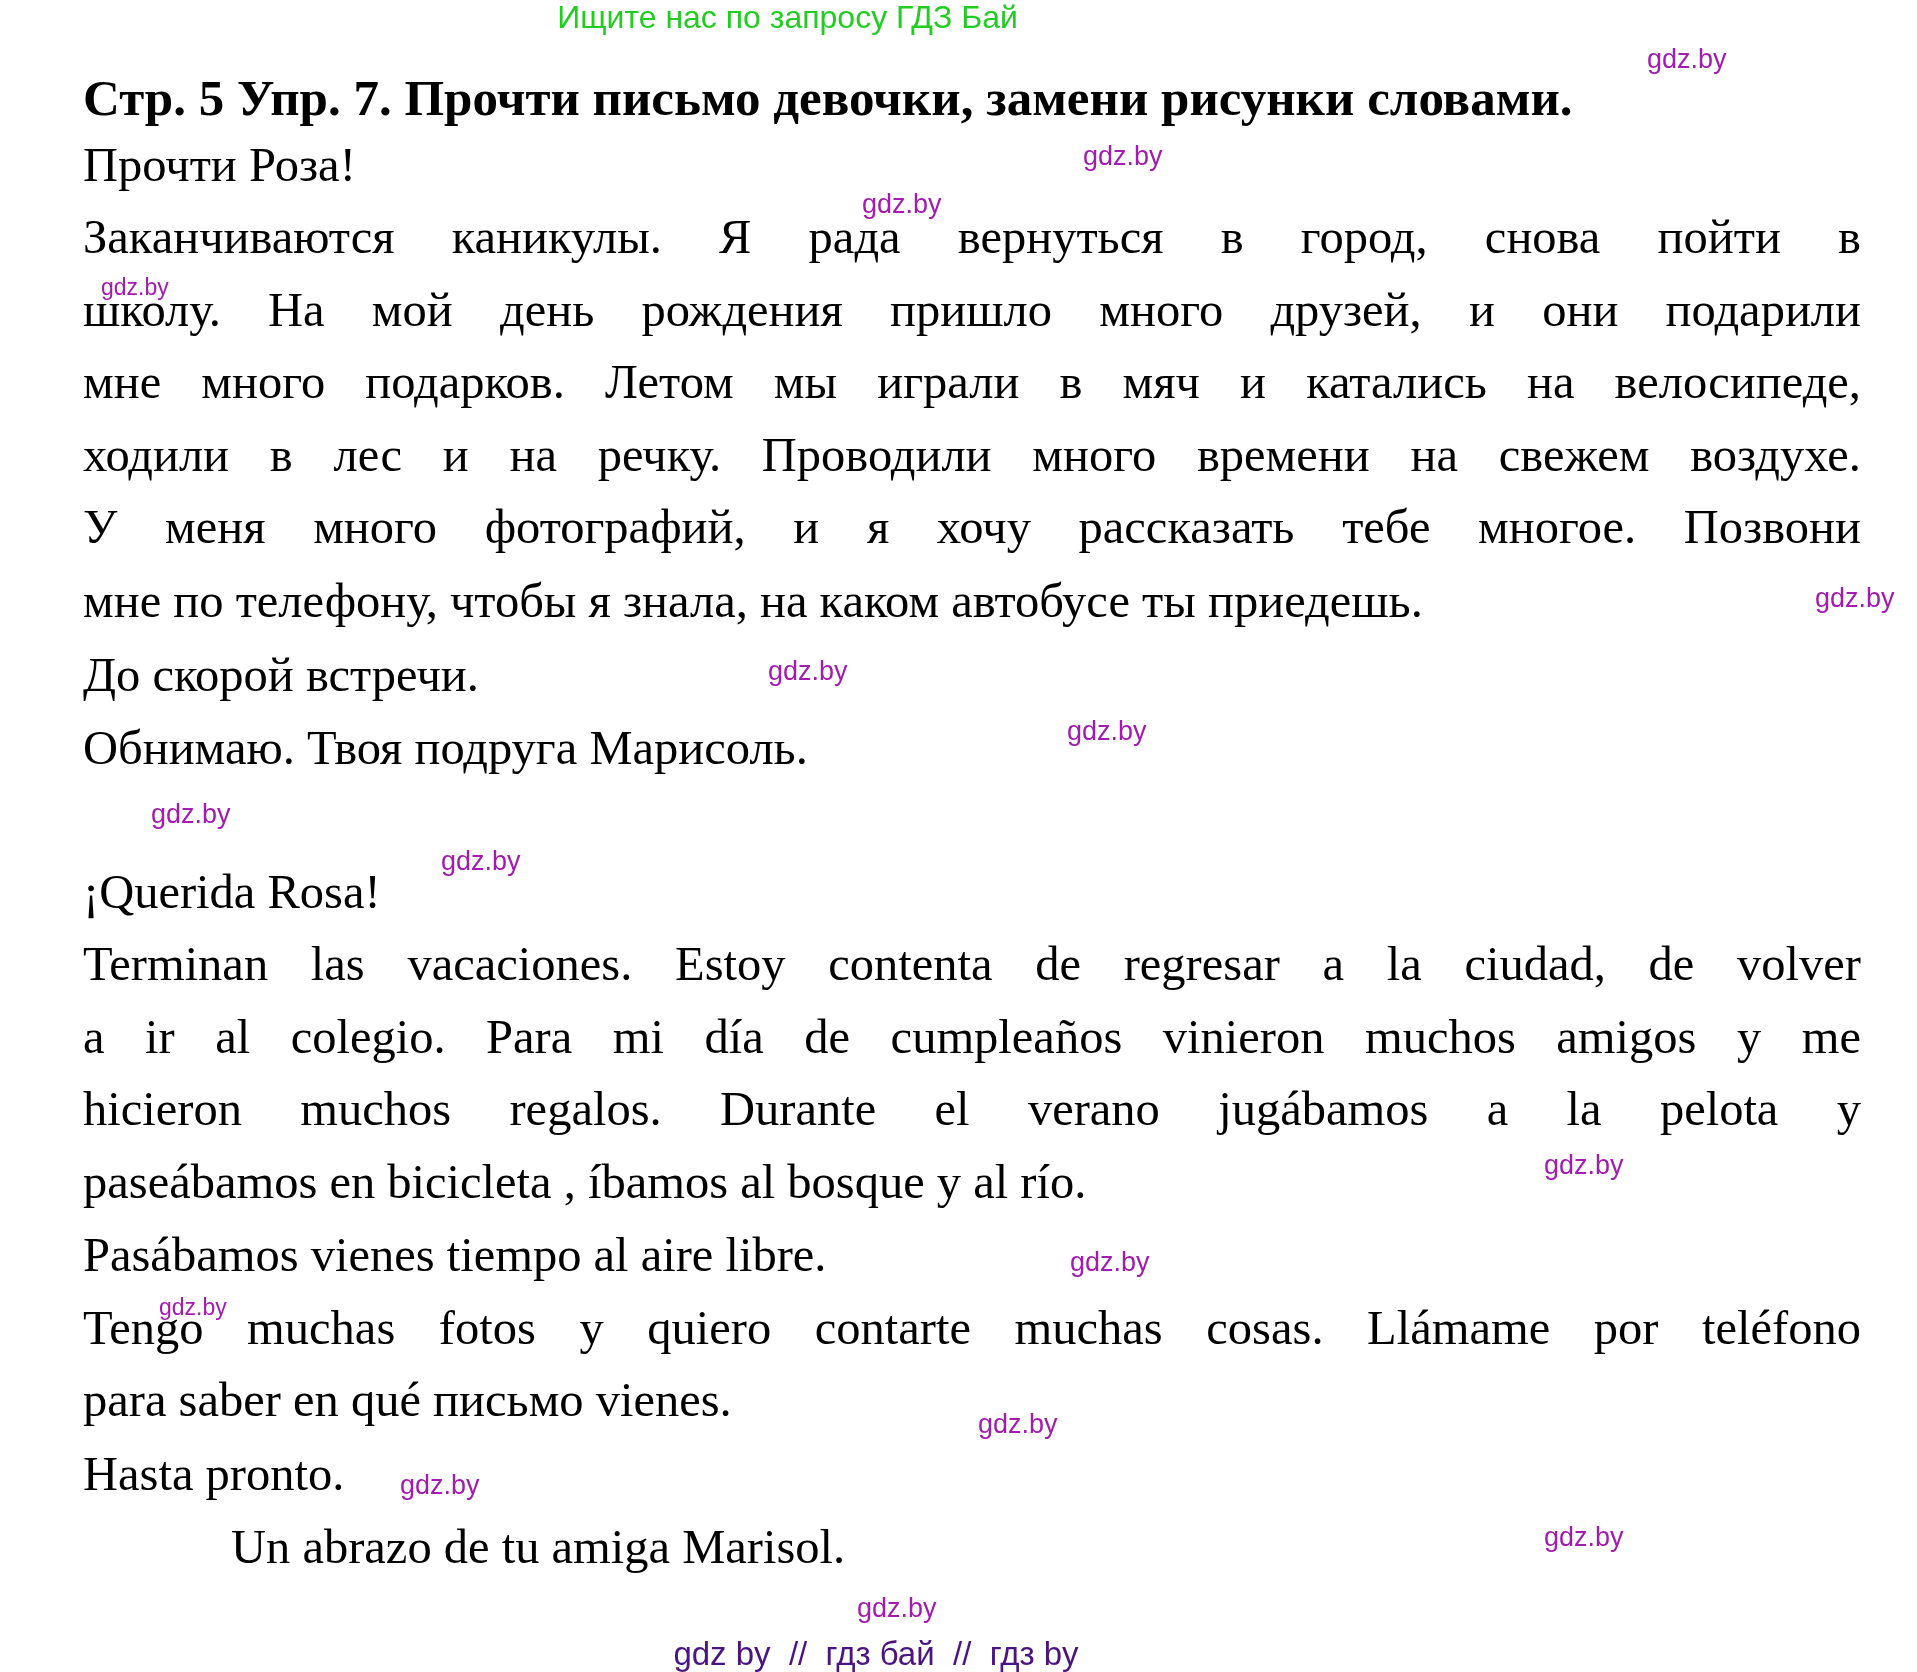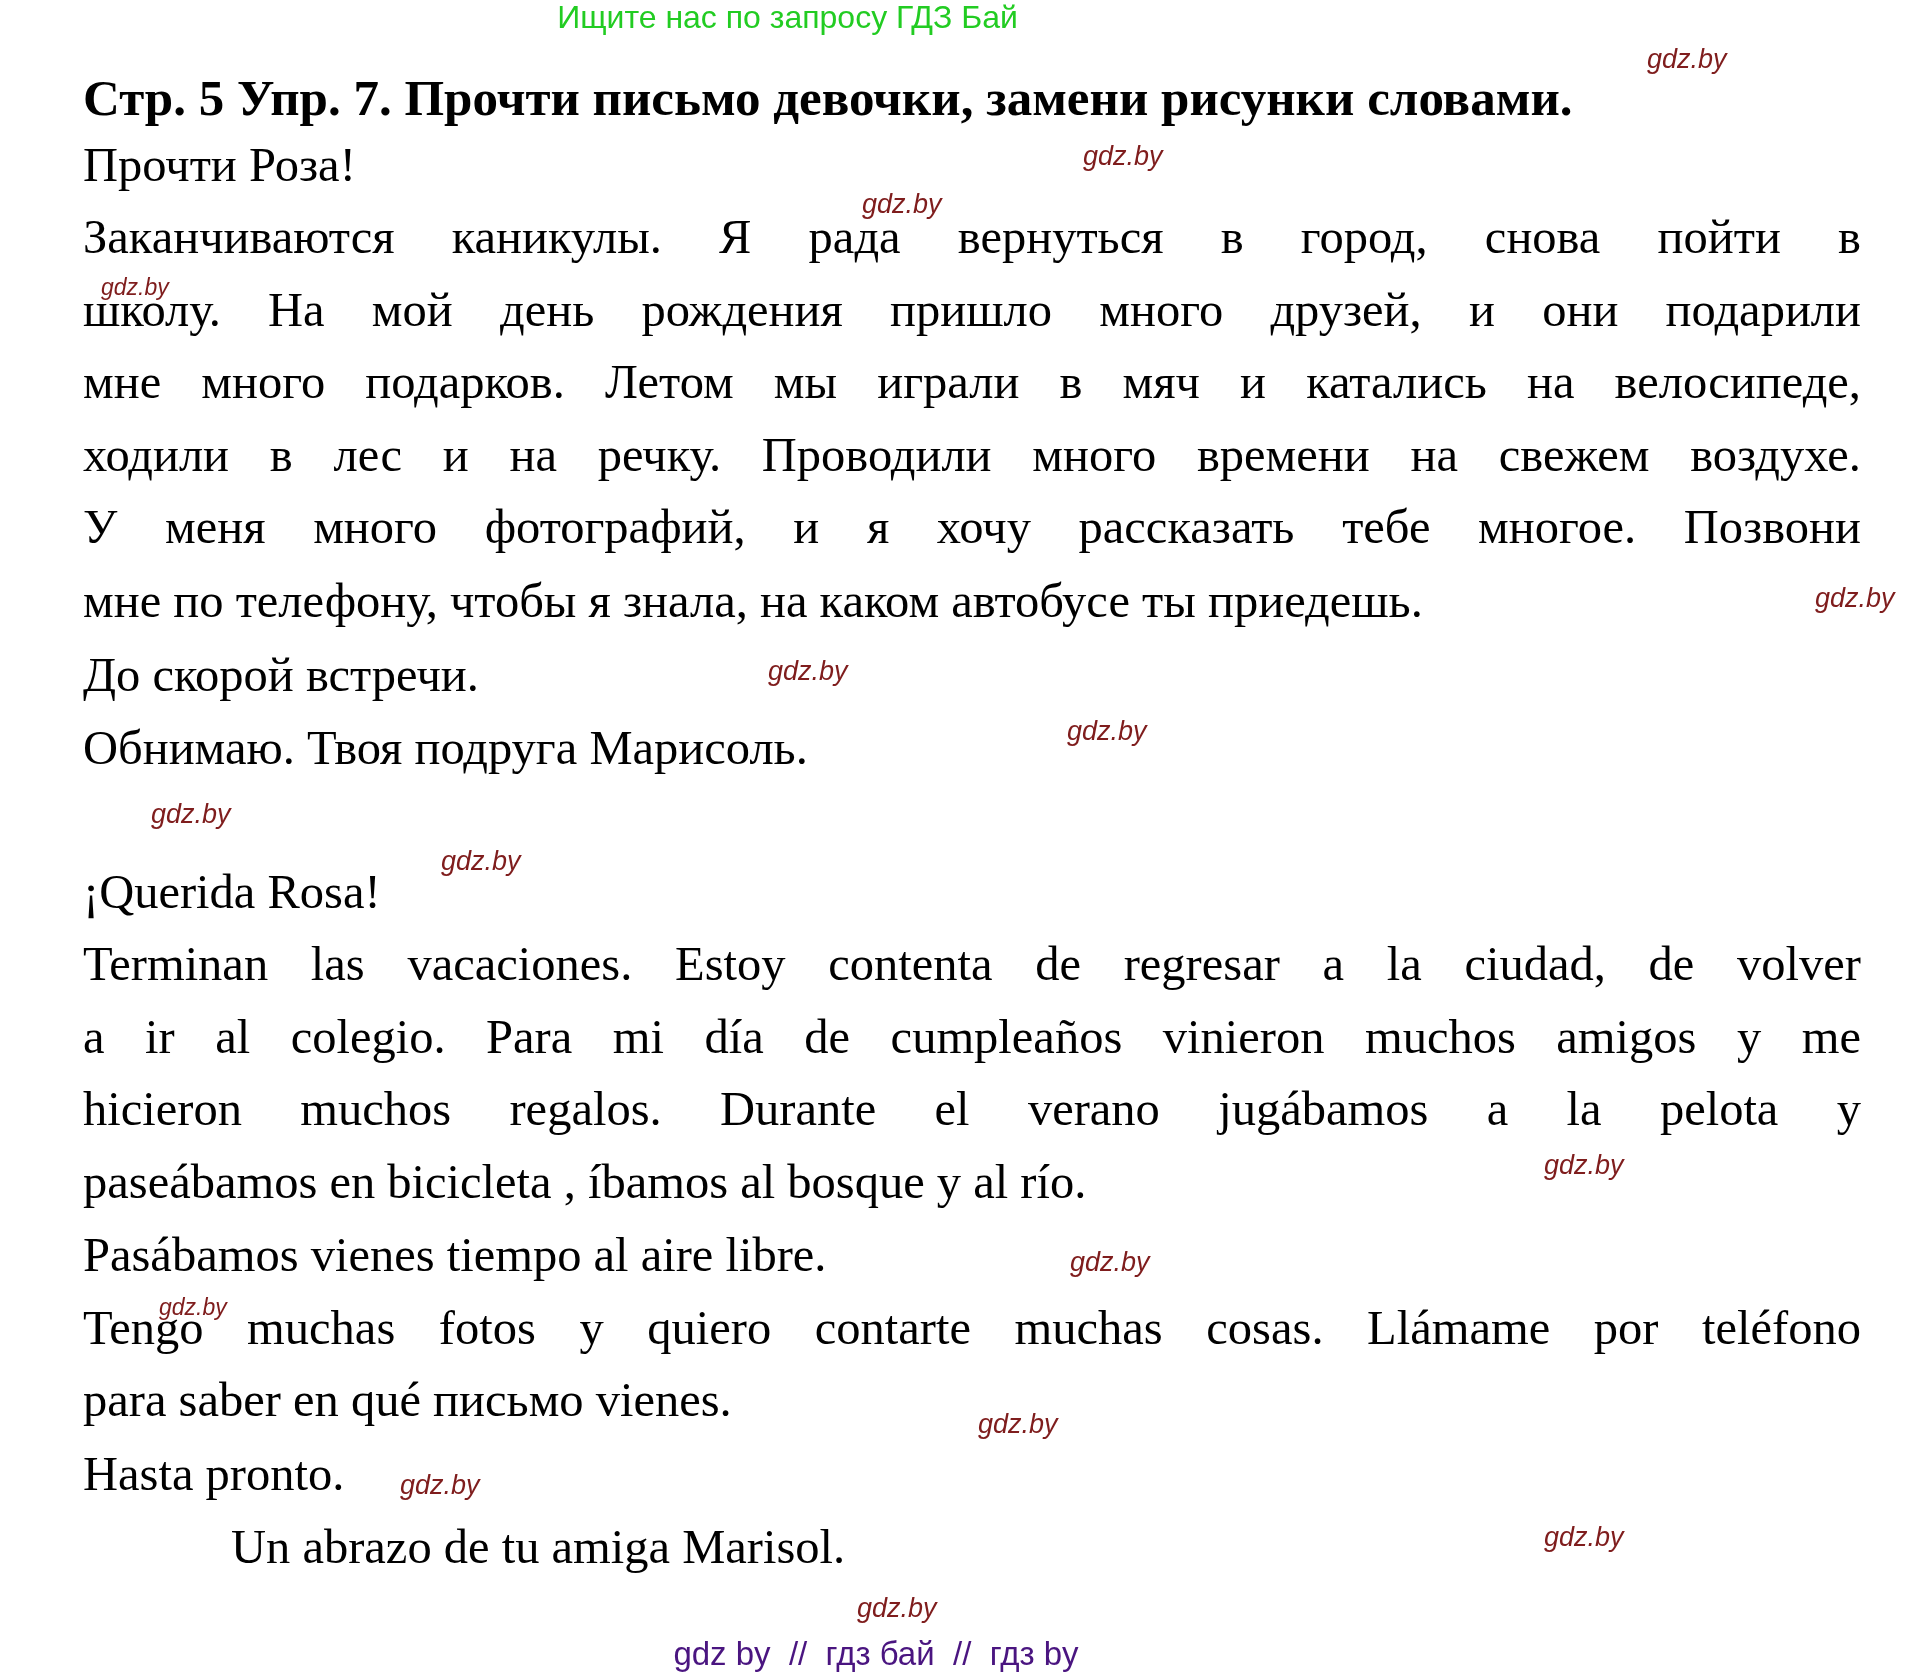--- a/index.html
+++ b/index.html
@@ -4,21 +4,21 @@
 <style>
   html,body{margin:0;padding:0;background:#ffffff;}
   body{width:1917px;height:1672px;position:relative;overflow:hidden;}
   .serif{font-family:"Liberation Serif","DejaVu Serif",serif;color:#000;}
   .sans{font-family:"Liberation Sans","DejaVu Sans",sans-serif;}
   .top-banner{position:absolute;left:0;width:1575px;top:0;text-align:center;font-size:32px;color:#22cc22;line-height:34px;}
   .heading{position:absolute;left:83px;top:70px;font-size:51px;font-weight:bold;line-height:56px;white-space:nowrap;}
   .line{position:absolute;left:83px;font-size:48.5px;line-height:54px;white-space:nowrap;}
   .justify{width:1778px;text-align:justify;text-align-last:justify;}
   .indent{left:231px;font-family:Liberation Serif, serif;}
-  .wm{position:absolute;font-size:27px;color:#7f1d1d;line-height:30px;white-space:nowrap;font-style:italic;}
+  .wm{position:absolute;font-size:27px;color:#a21caf;line-height:30px;white-space:nowrap;}
   .footer{position:absolute;left:0;width:1752px;top:1636px;text-align:center;font-size:33px;color:#4a1580;line-height:36px;white-space:pre;}
 </style>
 </head>
 <body>
 
 <div class="top-banner sans">Ищите нас по запросу ГДЗ Бай</div>
 
 <div class="heading serif">Стр. 5 Упр. 7. Прочти письмо девочки, замени рисунки словами.</div>
 
 <div class="line serif" style="top:138px">Прочти Роза!</div>

